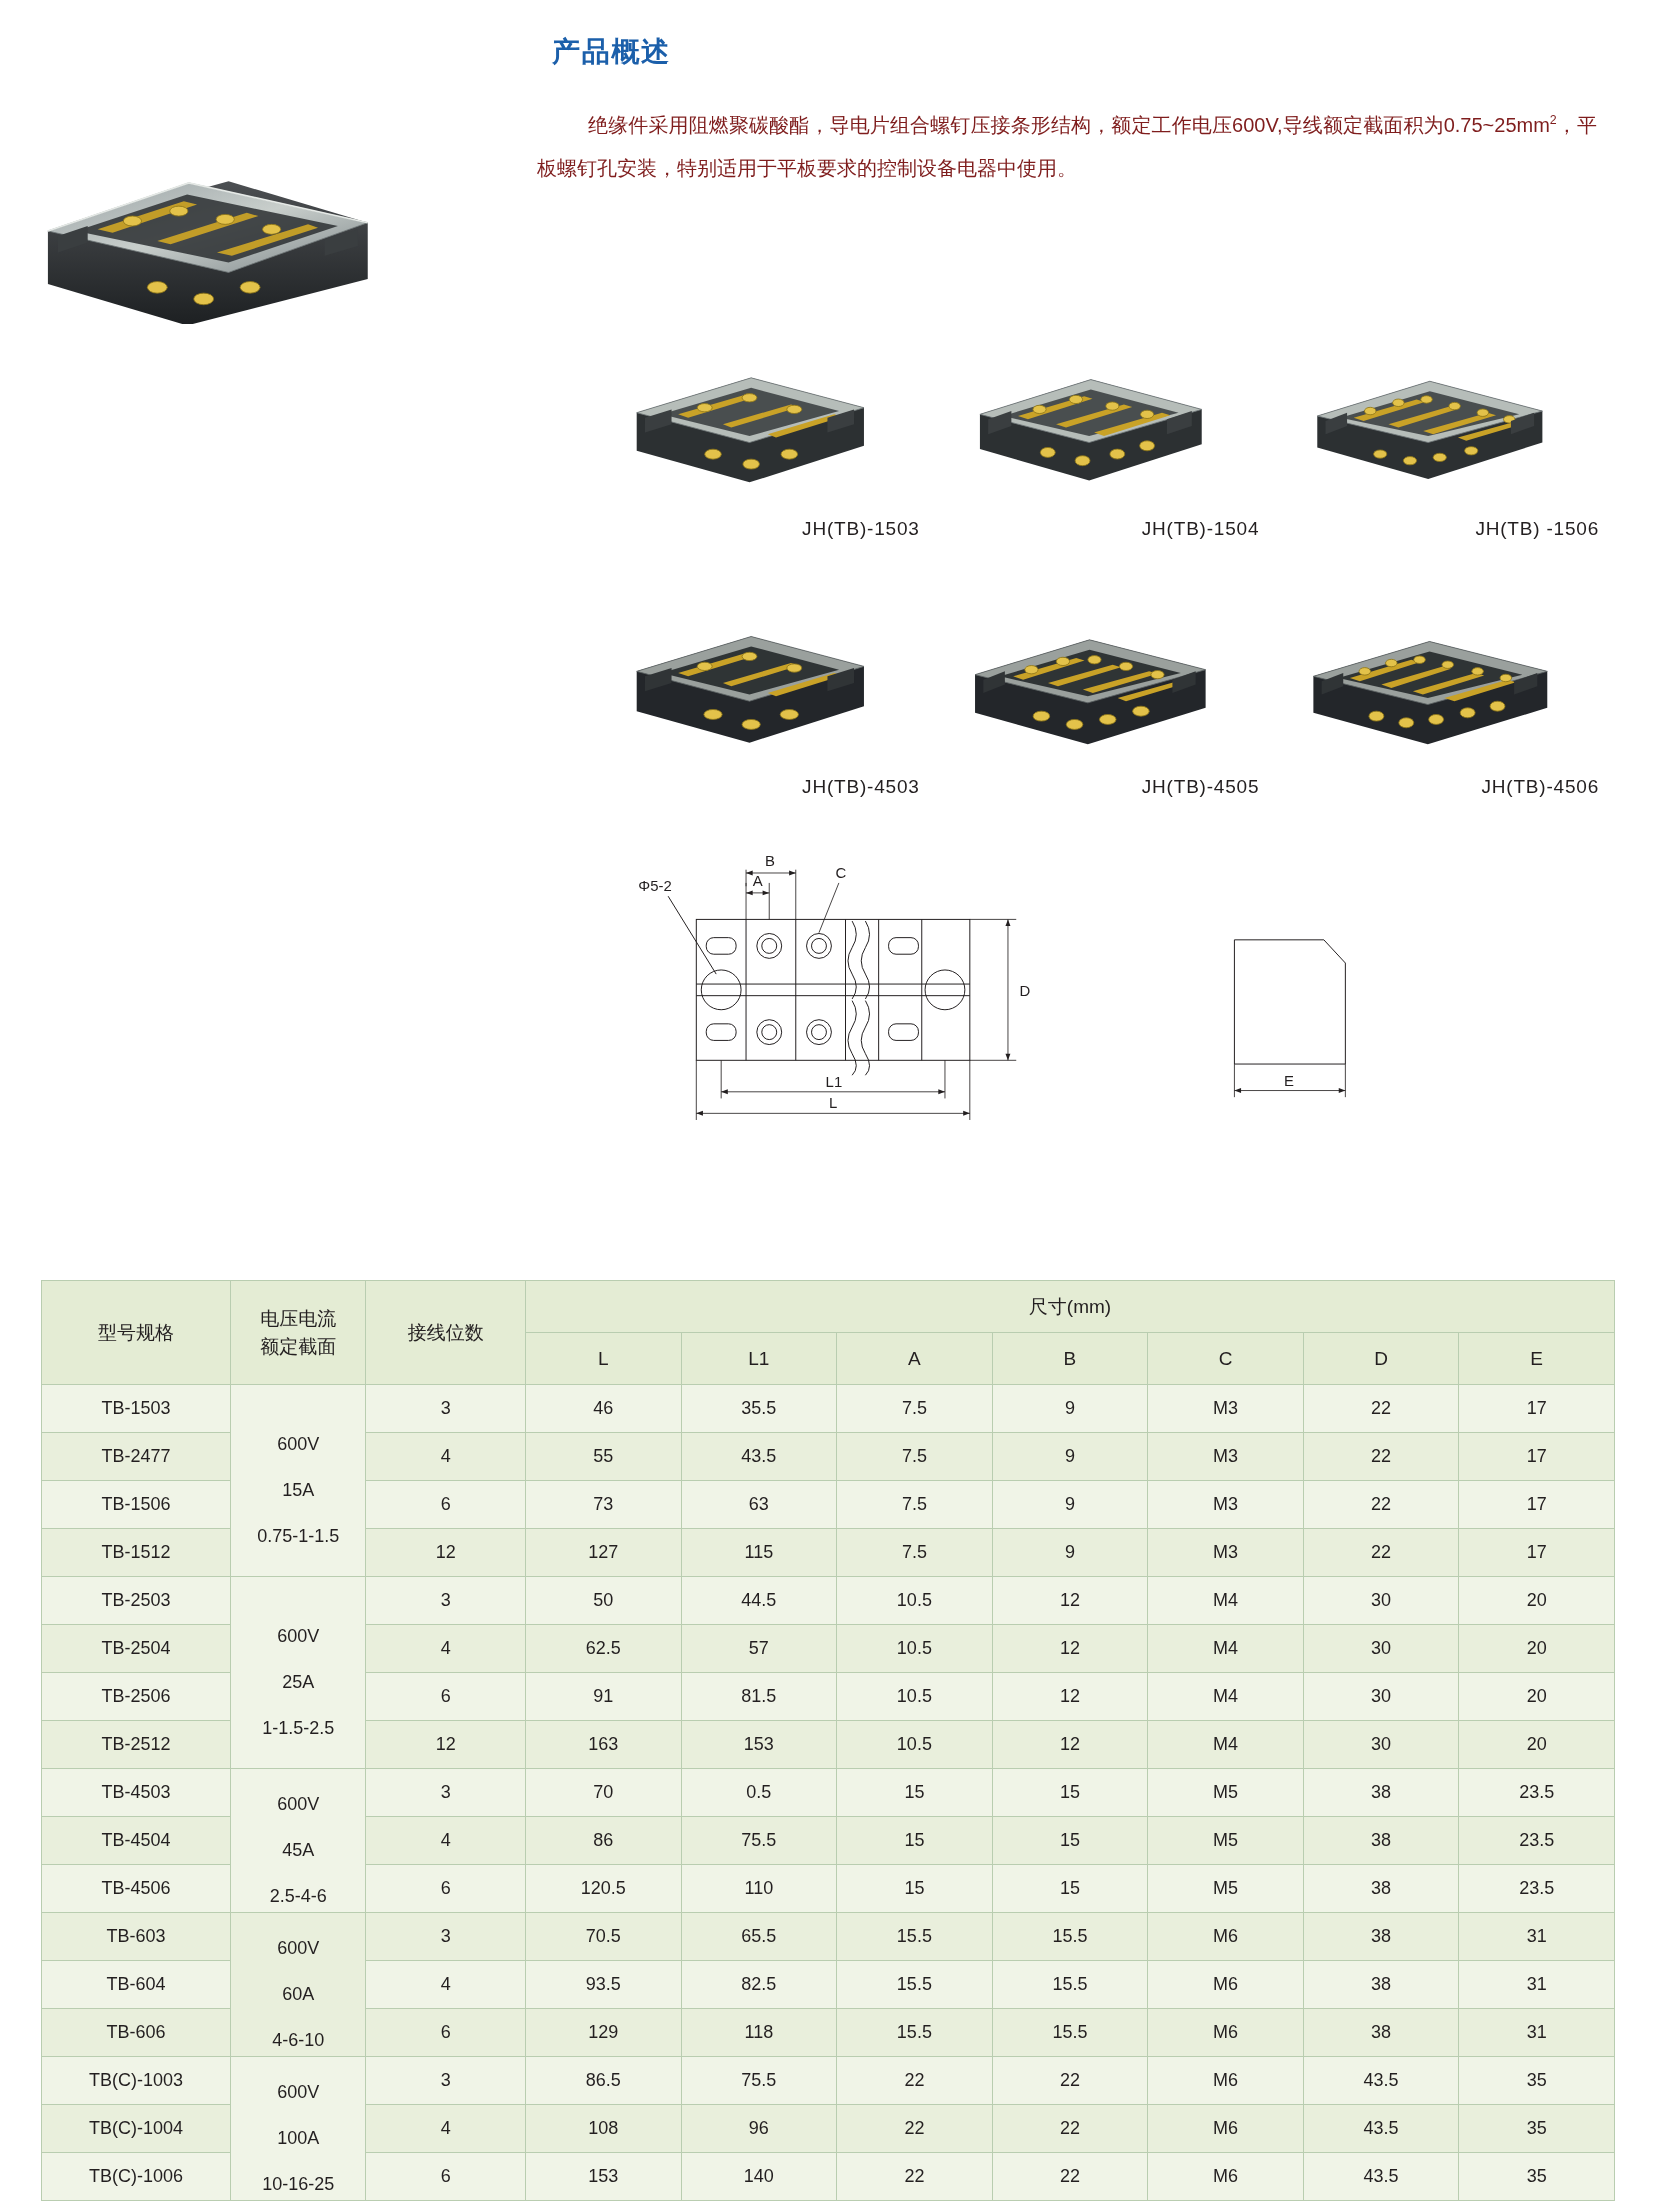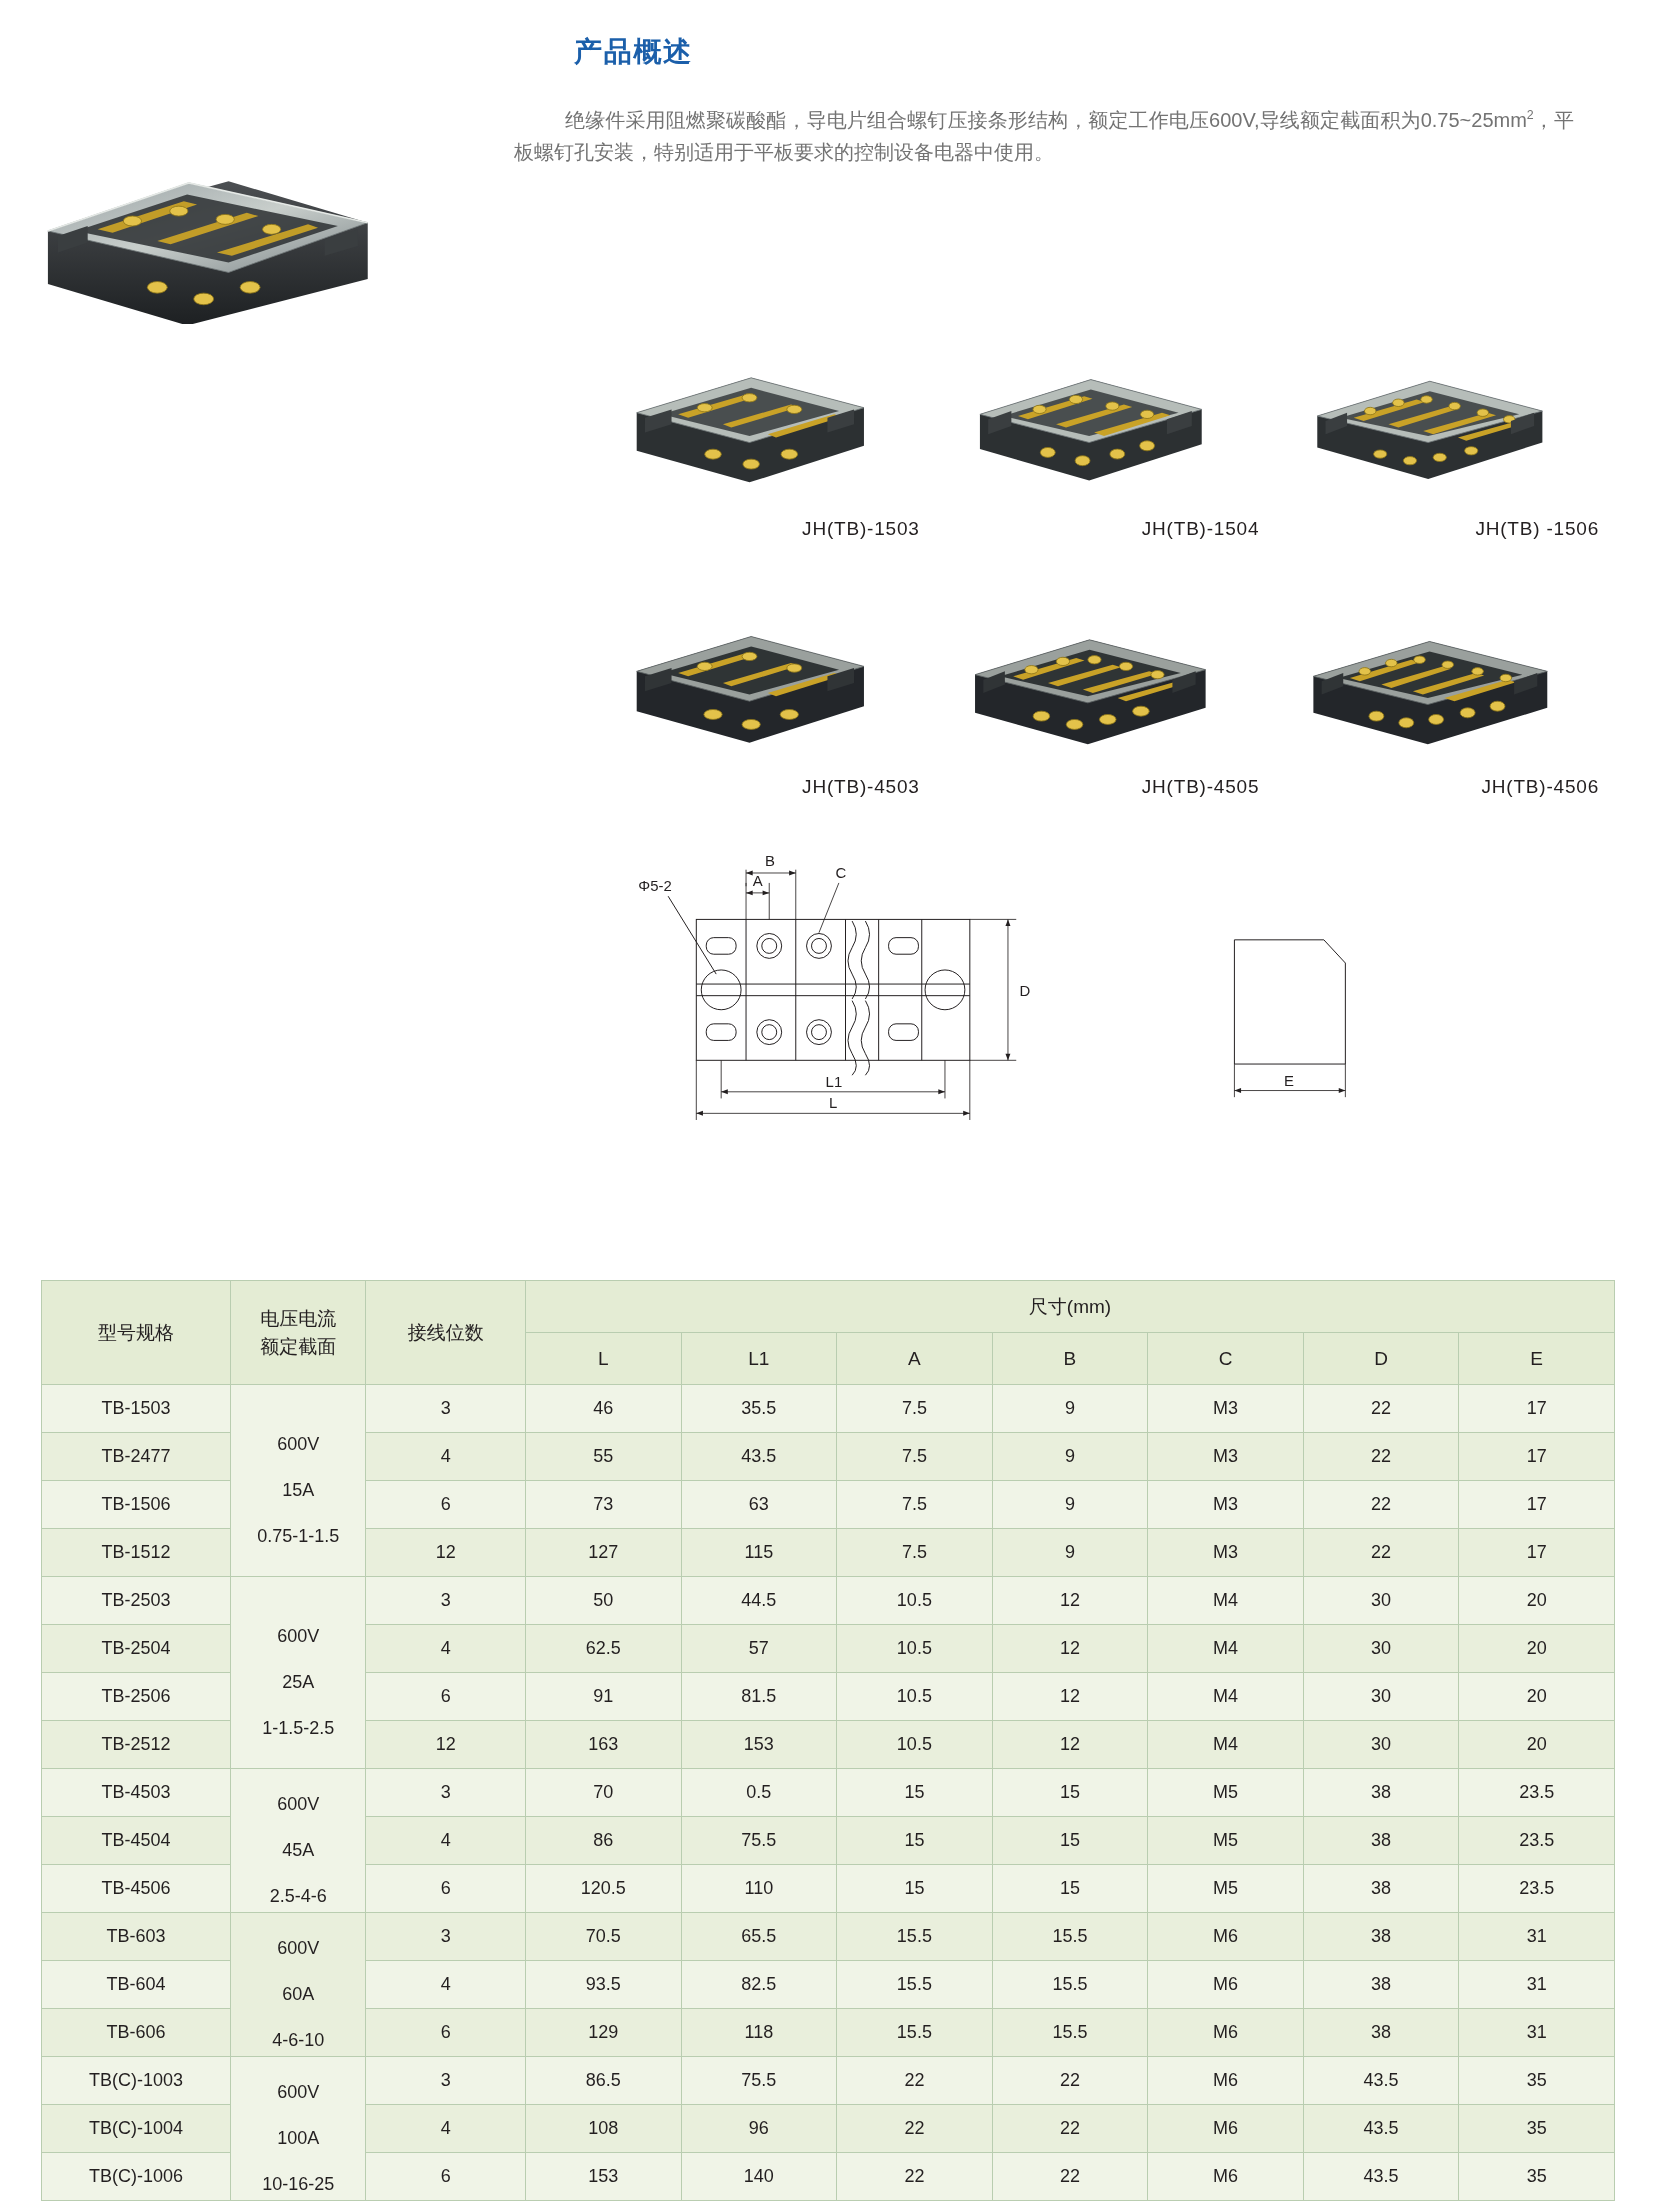--- a/index.html
+++ b/index.html
@@ -14,32 +14,32 @@
   }
   .page { position: relative; width: 1657px; min-height: 2205px; }
 
   
   .section-title {
     color: #1b5faa;
     font-size: 28px;
     font-weight: bold;
     letter-spacing: 1.7px;
   }
-  #overview-title { position: absolute; left: 574px; top: 33px; }
+  #overview-title { position: absolute; left: 552px; top: 33px; }
   #spec-title { position: absolute; left: 43px; top: 1280px; font-size: 30px; }
 
   
   .intro {
     position: absolute;
-    left: 514px;
+    left: 537px;
     top: 99px;
     width: 1060px;
     font-size: 20px;
-    line-height: 32px;
-    color: #737373;
+    line-height: 43px;
+    color: #7f1d1d;
     text-align: justify;
   }
   .intro .indent { display: inline-block; width: 51px; }
   sup { font-size: 12.4px; vertical-align: super; }
 
   
   #hero { position: absolute; left: 33px; top: 133px; width: 348px; height: 191px; }
 
   
   .prod-grid {

